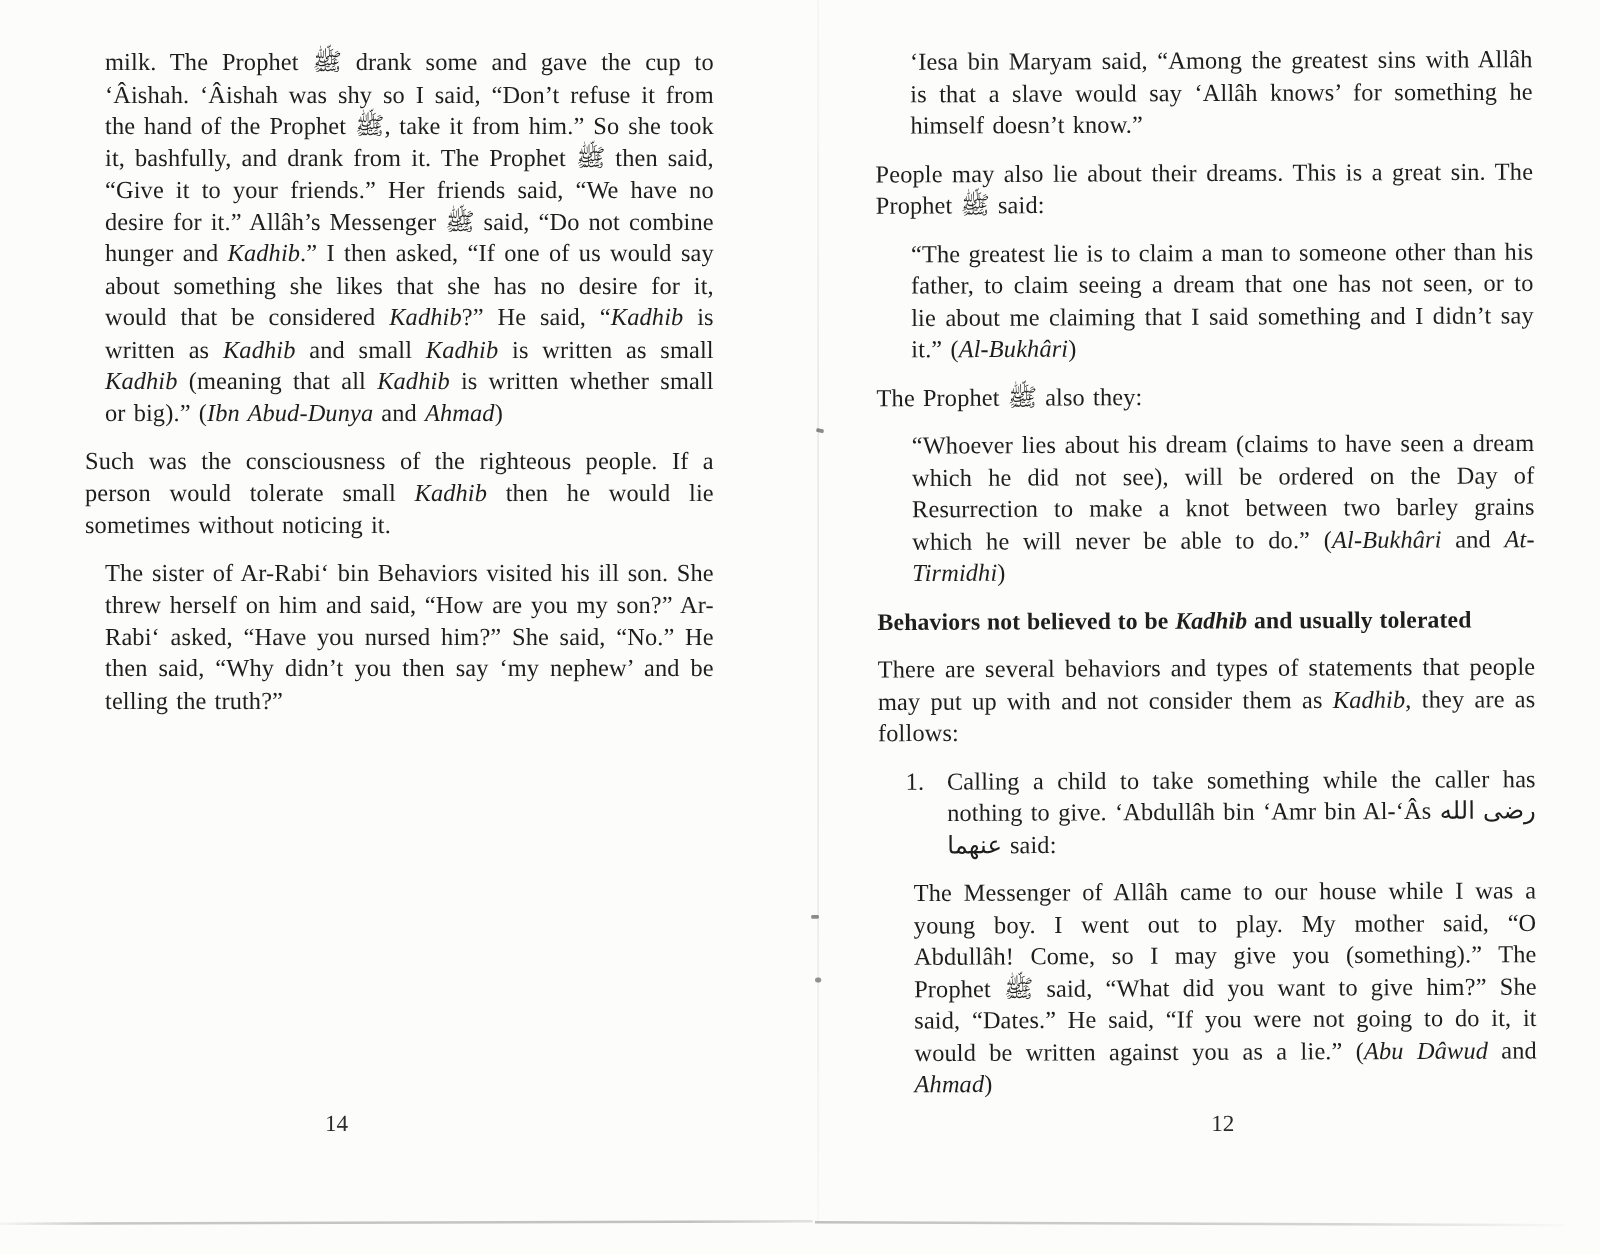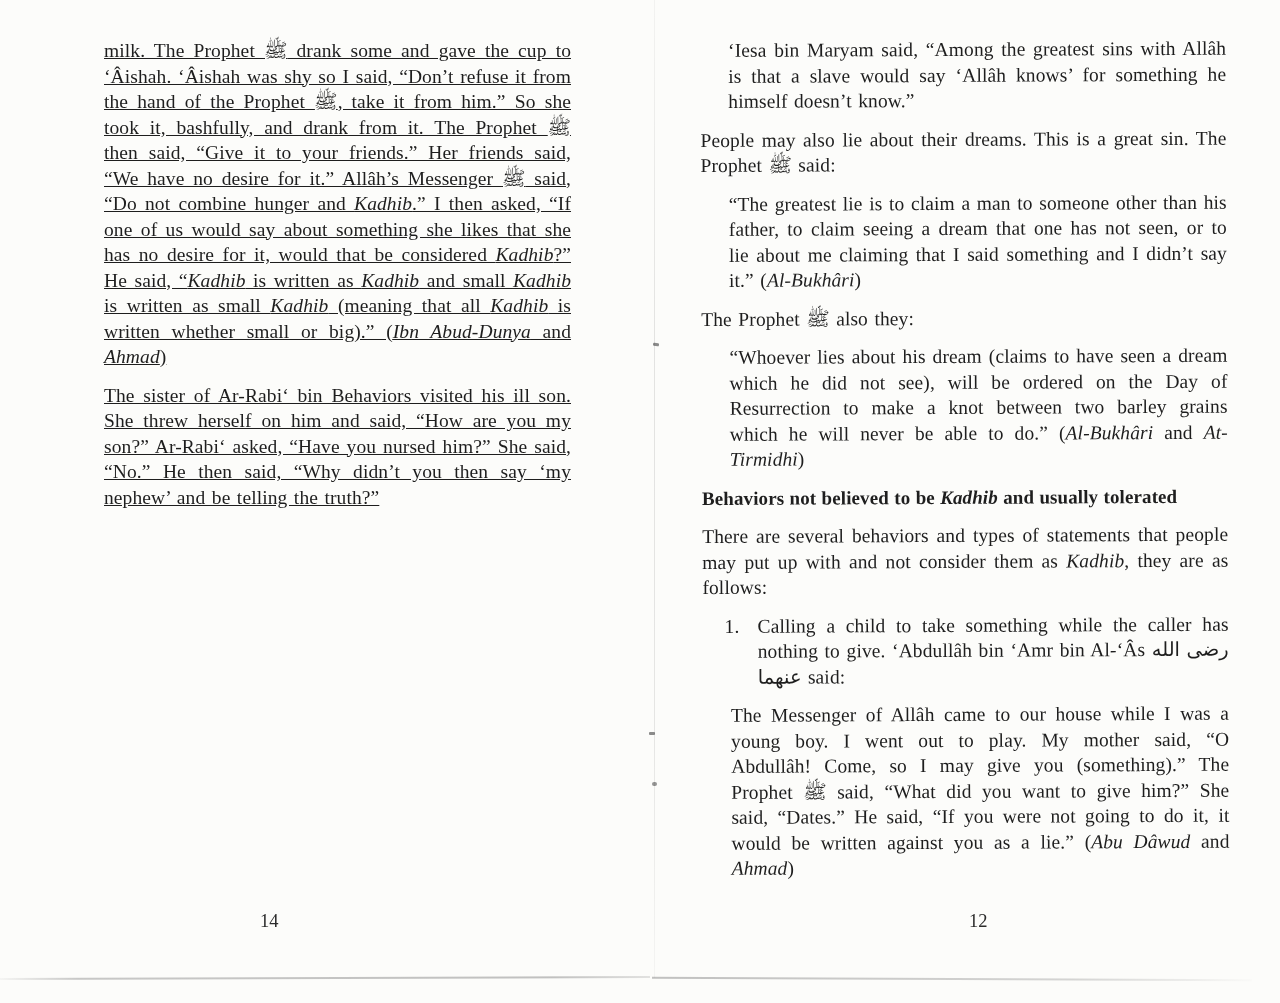--- a/index.html
+++ b/index.html
@@ -19,35 +19,35 @@
 
   p.block {
     margin: 0 0 13px 0;
     font-size: 19.5px;
     line-height: 25.5px;
     text-align: justify;
     text-align-last: left;
     letter-spacing: 0.1px;
     word-spacing: 1.5px;
   }
-  #left-content  .quote { margin-left: 36px; text-decoration: underline; }
+  #left-content  .quote { margin-left: 16px; }
   #right-content .quote { margin-left: 28px; }
   .heading {
     font-weight: bold;
     white-space: nowrap;
     letter-spacing: -0.35px;
     font-size: 19px !important;
     word-spacing: 0.5px !important;
   }
   .numbered { position: relative; padding-left: 55px; }
   .num { position: absolute; left: 22px; top: 0; }
   span.i  { font-style: italic; }
 
   .page-number {
-    position: absolute; top: 911px;
+    position: absolute; top: 890px;
     font-size: 18.5px; color: #2b2b2b;
   }
   #pn-left  { left: 260px; }
   #pn-right { left: 969px; }
 
   
   .spine {
     position: absolute; left: 654px; top: 0;
     width: 1px; height: 978px;
     background: linear-gradient(to bottom,
@@ -72,20 +72,21 @@
     background: linear-gradient(to right,
       rgba(120,120,120,0.45), rgba(120,120,120,0.30) 70%,
       rgba(120,120,120,0.02));
   }
 </style>
 </head>
 <body>
 
 <div id="left-content" class="page-content">
     <p class="block quote"><span>milk. The Prophet ﷺ drank some and gave the cup to ‘Âishah. ‘Âishah was shy so I said, “Don’t refuse it from the hand of the Prophet ﷺ, take it from him.” So she took it, bashfully, and drank from it. The Prophet ﷺ then said, “Give it to your friends.” Her friends said, “We have no desire for it.” Allâh’s Messenger ﷺ said, “Do not combine hunger and </span><span class="i">Kadhib</span><span>.” I then asked, “If one of us would say about something she likes that she has no desire for it, would that be considered </span><span class="i">Kadhib</span><span>?” He said, “</span><span class="i">Kadhib</span><span> is written as </span><span class="i">Kadhib</span><span> and small </span><span class="i">Kadhib</span><span> is written as small </span><span class="i">Kadhib</span><span> (meaning that all </span><span class="i">Kadhib</span><span> is written whether small or big).” (</span><span class="i">Ibn Abud-Dunya</span><span> and </span><span class="i">Ahmad</span><span>)</span></p>
+    <p class="block body"><span>Such was the consciousness of the righteous people. If a person would tolerate small </span><span class="i">Kadhib</span><span> then he would lie sometimes without noticing it.</span></p>
     <p class="block quote"><span>The sister of Ar-Rabi‘ bin Behaviors visited his ill son. She threw herself on him and said, “How are you my son?” Ar-Rabi‘ asked, “Have you nursed him?” She said, “No.” He then said, “Why didn’t you then say ‘my nephew’ and be telling the truth?”</span></p>
   </div>
 
 <div id="right-content" class="page-content">
     <p class="block quote"><span>‘Iesa bin Maryam said, “Among the greatest sins with Allâh is that a slave would say ‘Allâh knows’ for something he himself doesn’t know.”</span></p>
     <p class="block body"><span>People may also lie about their dreams. This is a great sin. The Prophet ﷺ said:</span></p>
     <p class="block quote"><span>“The greatest lie is to claim a man to someone other than his father, to claim seeing a dream that one has not seen, or to lie about me claiming that I said something and I didn’t say it.” (</span><span class="i">Al-Bukhâri</span><span>)</span></p>
     <p class="block body"><span>The Prophet ﷺ also they:</span></p>
     <p class="block quote"><span>“Whoever lies about his dream (claims to have seen a dream which he did not see), will be ordered on the Day of Resurrection to make a knot between two barley grains which he will never be able to do.” (</span><span class="i">Al-Bukhâri</span><span> and </span><span class="i">At-Tirmidhi</span><span>)</span></p>
     <p class="block heading"><span>Behaviors not believed to be </span><span class="i">Kadhib</span><span> and usually tolerated</span></p>

